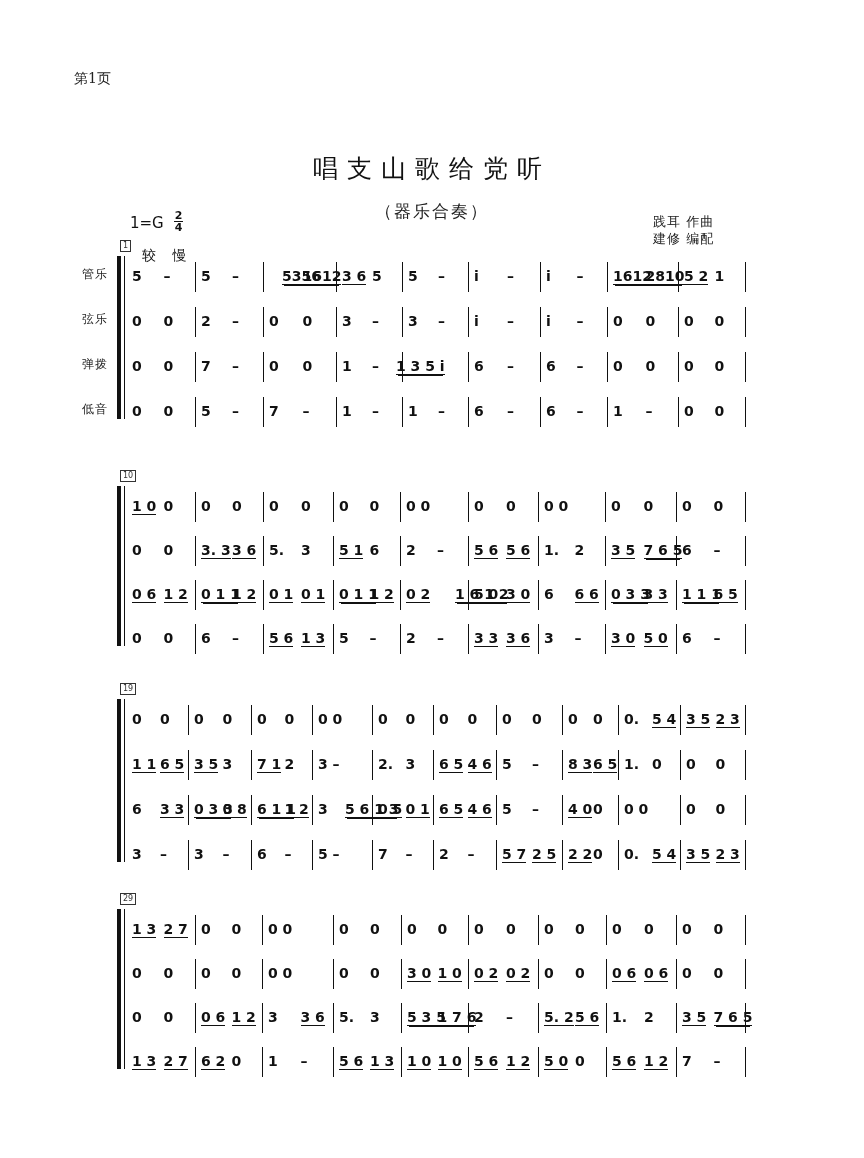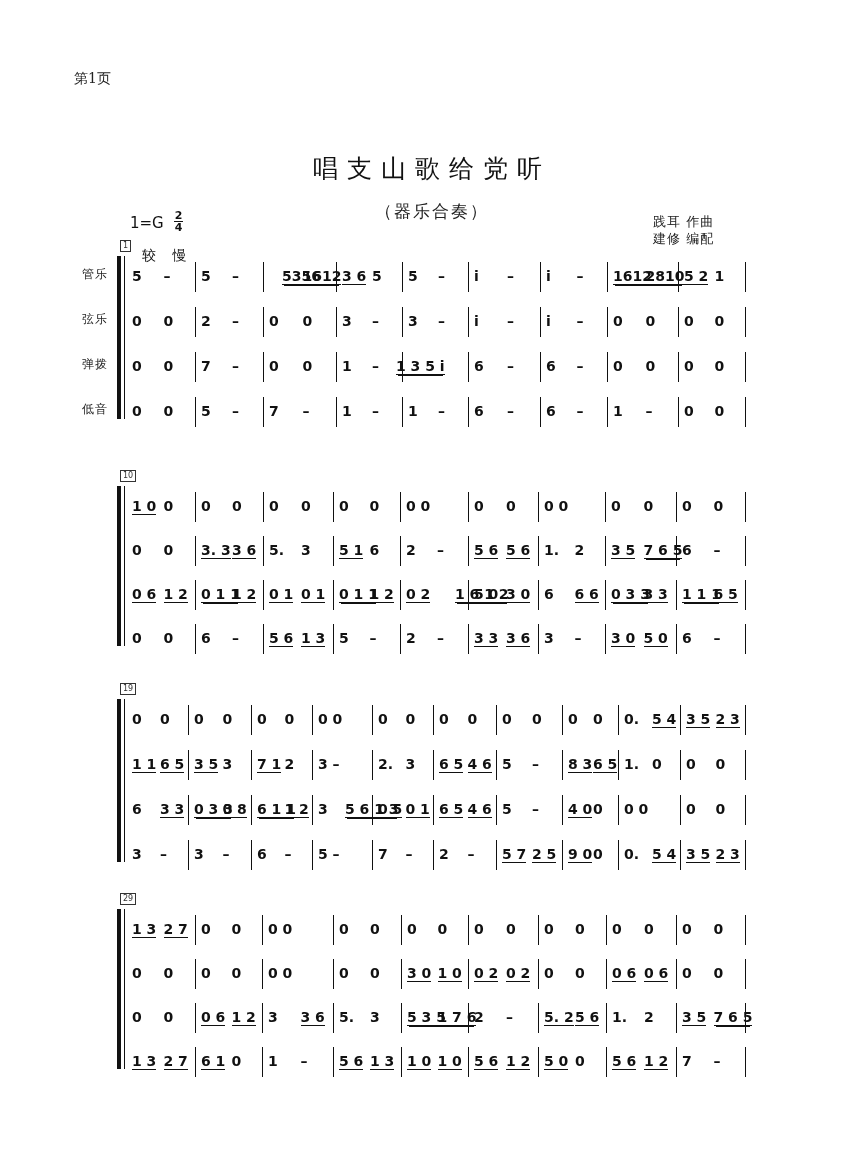--- a/index.html
+++ b/index.html
@@ -367,21 +367,21 @@
     <div class="tok" style="left: 222.5px; top: 846px;">–</div>
     <div class="tok" style="left: 257px; top: 846px;">6</div>
     <div class="tok" style="left: 284.5px; top: 846px;">–</div>
     <div class="tok" style="left: 318px; top: 846px;">5 –</div>
     <div class="tok" style="left: 378px; top: 846px;">7</div>
     <div class="tok" style="left: 405.5px; top: 846px;">–</div>
     <div class="tok" style="left: 439px; top: 846px;">2</div>
     <div class="tok" style="left: 467.5px; top: 846px;">–</div>
     <div class="tok" style="left: 502px; top: 846px; border-bottom: 1px solid rgb(17, 17, 17);">5 7</div>
     <div class="tok" style="left: 532px; top: 846px; border-bottom: 1px solid rgb(17, 17, 17);">2 5</div>
-    <div class="tok" style="left: 568px; top: 846px; border-bottom: 1px solid rgb(17, 17, 17);">9 0</div>
+    <div class="tok" style="left: 568px; top: 846px; border-bottom: 1px solid rgb(17, 17, 17);">2 2</div>
     <div class="tok" style="left: 593px; top: 846px;">0</div>
     <div class="tok" style="left: 624px; top: 846px;">0.</div>
     <div class="tok" style="left: 652px; top: 846px; border-bottom: 1px solid rgb(17, 17, 17);">5 4</div>
     <div class="tok" style="left: 686px; top: 846px; border-bottom: 1px solid rgb(17, 17, 17);">3 5</div>
     <div class="tok" style="left: 715.5px; top: 846px; border-bottom: 1px solid rgb(17, 17, 17);">2 3</div>
     <div class="abs mbox" style="left: 120px; top: 893px;">29</div>
     <div class="abs bracket-thick" style="left: 117px; top: 909px; height: 160px;"></div>
     <div class="abs bracket-thin" style="left: 124px; top: 909px; height: 160px;"></div>
     <div class="abs bar" style="left: 195px; top: 915px; height: 30px;"></div>
     <div class="abs bar" style="left: 262px; top: 915px; height: 30px;"></div>
@@ -466,21 +466,21 @@
     <div class="abs bar" style="left: 262px; top: 1047px; height: 30px;"></div>
     <div class="abs bar" style="left: 333px; top: 1047px; height: 30px;"></div>
     <div class="abs bar" style="left: 401px; top: 1047px; height: 30px;"></div>
     <div class="abs bar" style="left: 468px; top: 1047px; height: 30px;"></div>
     <div class="abs bar" style="left: 538px; top: 1047px; height: 30px;"></div>
     <div class="abs bar" style="left: 606px; top: 1047px; height: 30px;"></div>
     <div class="abs bar" style="left: 676px; top: 1047px; height: 30px;"></div>
     <div class="abs bar" style="left: 745px; top: 1047px; height: 30px;"></div>
     <div class="tok" style="left: 132px; top: 1053px; border-bottom: 1px solid rgb(17, 17, 17);">1 3</div>
     <div class="tok" style="left: 163.5px; top: 1053px; border-bottom: 1px solid rgb(17, 17, 17);">2 7</div>
-    <div class="tok" style="left: 201px; top: 1053px; border-bottom: 1px solid rgb(17, 17, 17);">6 1</div>
+    <div class="tok" style="left: 201px; top: 1053px; border-bottom: 1px solid rgb(17, 17, 17);">6 2</div>
     <div class="tok" style="left: 231.5px; top: 1053px;">0</div>
     <div class="tok" style="left: 268px; top: 1053px;">1</div>
     <div class="tok" style="left: 300.5px; top: 1053px;">–</div>
     <div class="tok" style="left: 339px; top: 1053px; border-bottom: 1px solid rgb(17, 17, 17);">5 6</div>
     <div class="tok" style="left: 370px; top: 1053px; border-bottom: 1px solid rgb(17, 17, 17);">1 3</div>
     <div class="tok" style="left: 407px; top: 1053px; border-bottom: 1px solid rgb(17, 17, 17);">1 0</div>
     <div class="tok" style="left: 437.5px; top: 1053px; border-bottom: 1px solid rgb(17, 17, 17);">1 0</div>
     <div class="tok" style="left: 474px; top: 1053px; border-bottom: 1px solid rgb(17, 17, 17);">5 6</div>
     <div class="tok" style="left: 506px; top: 1053px; border-bottom: 1px solid rgb(17, 17, 17);">1 2</div>
     <div class="tok" style="left: 544px; top: 1053px; border-bottom: 1px solid rgb(17, 17, 17);">5 0</div>

